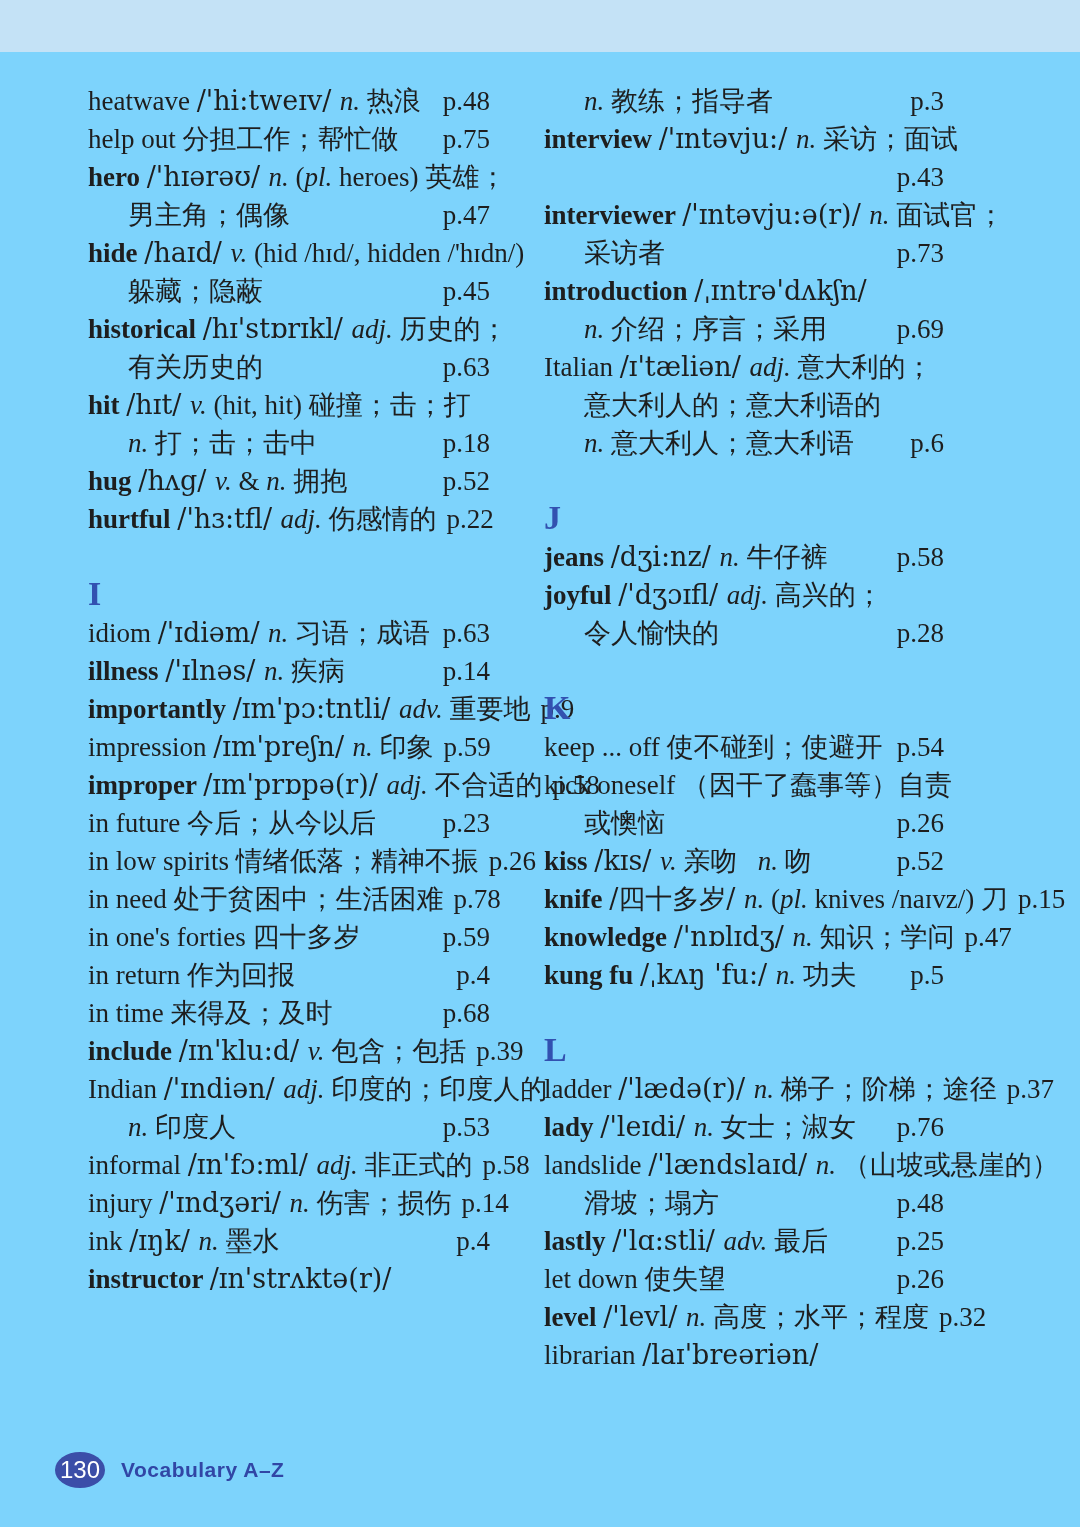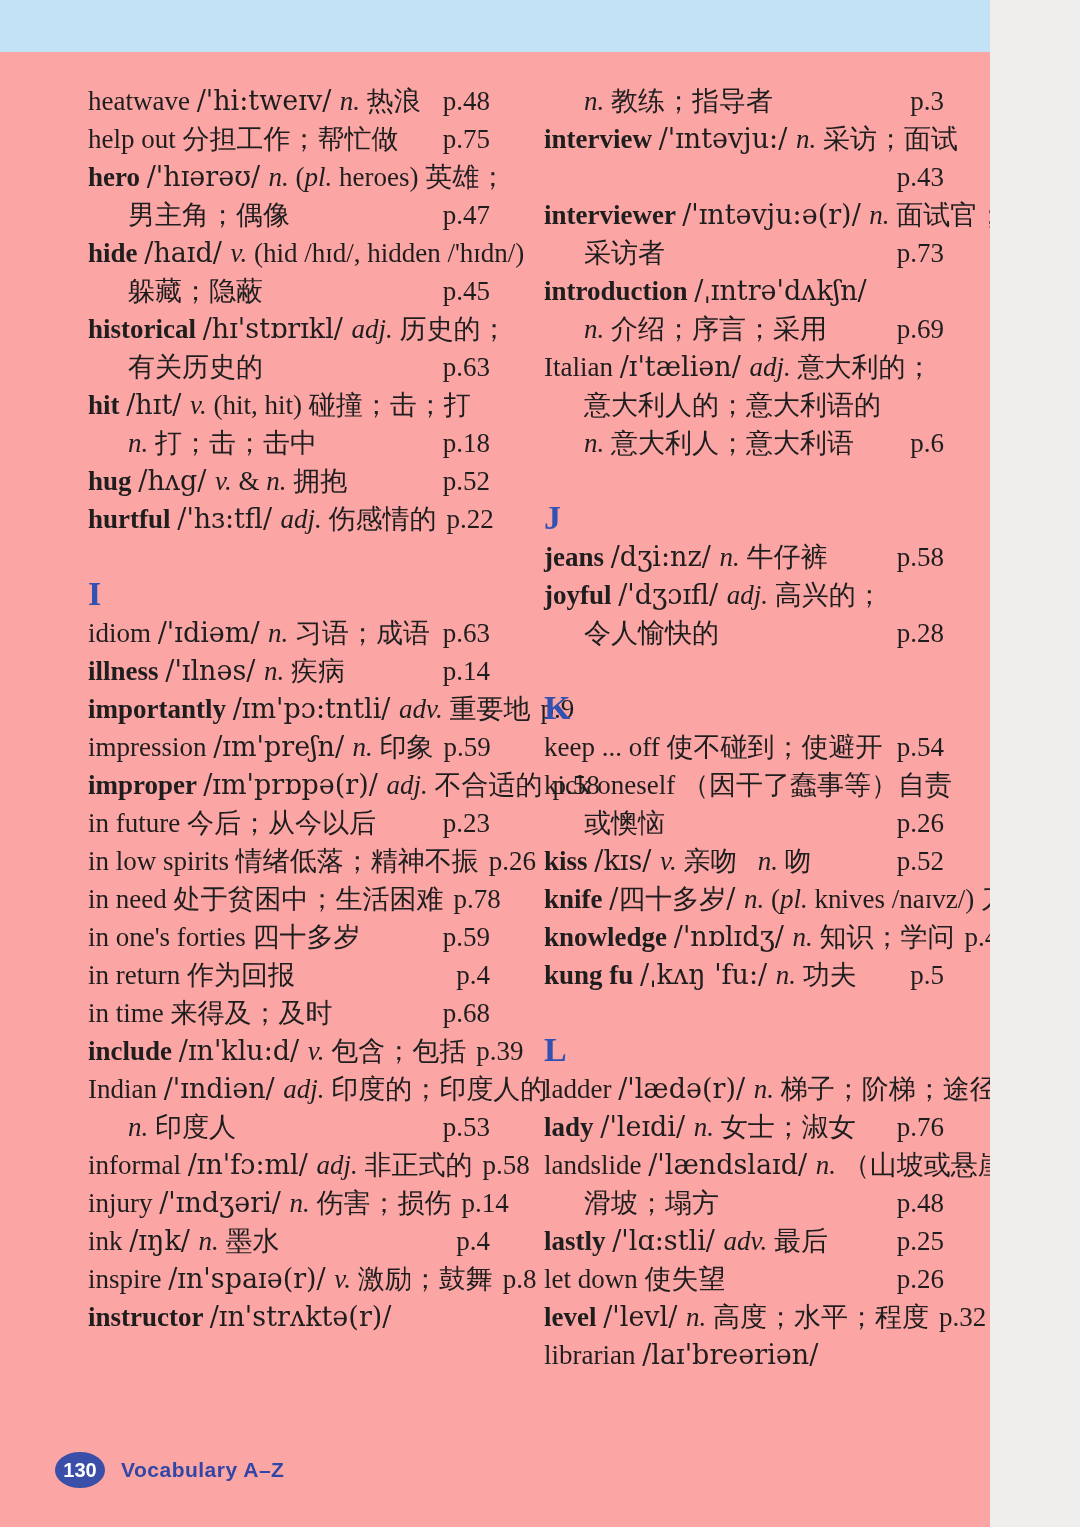--- a/index.html
+++ b/index.html
@@ -1,19 +1,19 @@
 <!DOCTYPE html>
 <html><head>
 <meta charset="utf-8">
 <style>
   html,body{margin:0;padding:0;background:#efeeec;}
   .page{
     position:relative;
-    width:990px;height:1527px;
-    background:#fca5a5;
+    width:1080px;height:1527px;
+    background:#7dd3fc;
     overflow:hidden;
     font-family:"Liberation Serif","DejaVu Serif",serif;
     color:#1e1e1e;
   }
   .top-band{
     position:absolute;top:0;left:0;width:1080px;height:52px;
   }
   .content{
     position:absolute;top:52px;left:0;
     display:flex;gap:30px;
@@ -39,21 +39,21 @@
     line-height:40px;margin-top:36px;
   }
   .footer{
     position:absolute;left:55px;top:1452px;
     display:flex;align-items:center;gap:16px;
     font-family:"Liberation Sans","DejaVu Sans",sans-serif;
   }
   .badge{
     width:50px;height:36px;border-radius:50%;
     color:#ffffff;display:flex;align-items:center;justify-content:center;
-    font-size:20px;font-weight:bold;
+    font-size:24px;font-weight:normal;
   }
   .footer-label{font-size:21px;font-weight:bold;letter-spacing:.5px;}
 </style>
 </head>
 <body>
 
 <div class="page">
   <div class="top-band" style="background: rgb(196, 226, 246);"></div>
 
   <div class="content">
@@ -162,24 +162,20 @@
           <span class="txt"><span class="seg-r">informal </span><span class="seg-p">/ɪn'fɔ:ml/ </span><span class="seg-i">adj. </span><span class="seg-z">非正式的</span></span>
           <span class="pg">p.58</span>
         </div>
         <div class="line">
           <span class="txt"><span class="seg-r">injury </span><span class="seg-p">/'ɪndʒəri/ </span><span class="seg-i">n. </span><span class="seg-z">伤害；损伤</span></span>
           <span class="pg">p.14</span>
         </div>
         <div class="line">
           <span class="txt"><span class="seg-r">ink </span><span class="seg-p">/ɪŋk/ </span><span class="seg-i">n. </span><span class="seg-z">墨水</span></span>
           <span class="pg">p.4</span>
-        </div>
-        <div class="line">
-          <span class="txt"><span class="seg-r">inspire </span><span class="seg-p">/ɪn'spaɪə(r)/ </span><span class="seg-i">v. </span><span class="seg-z">激励；鼓舞</span></span>
-          <span class="pg">p.8</span>
         </div>
         <div class="line">
           <span class="txt"><span class="seg-b">instructor </span><span class="seg-p">/ɪn'strʌktə(r)/</span></span>
         </div>
       </div>
     <div class="col col-right">
         <div class="line ind">
           <span class="txt"><span class="seg-i">n. </span><span class="seg-z">教练；指导者</span></span>
           <span class="pg">p.3</span>
         </div>

